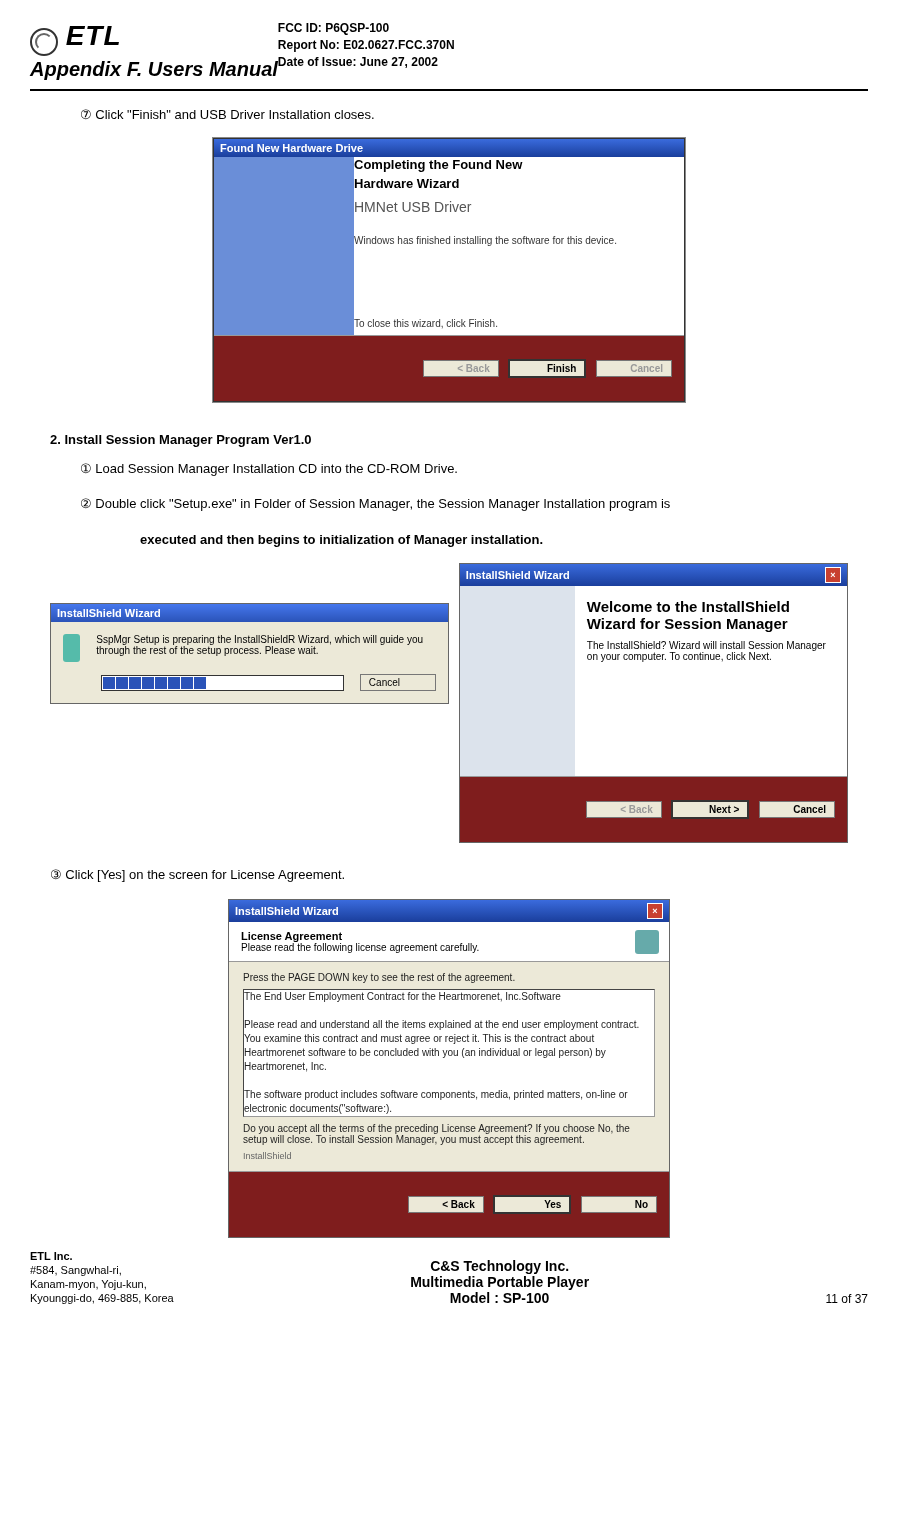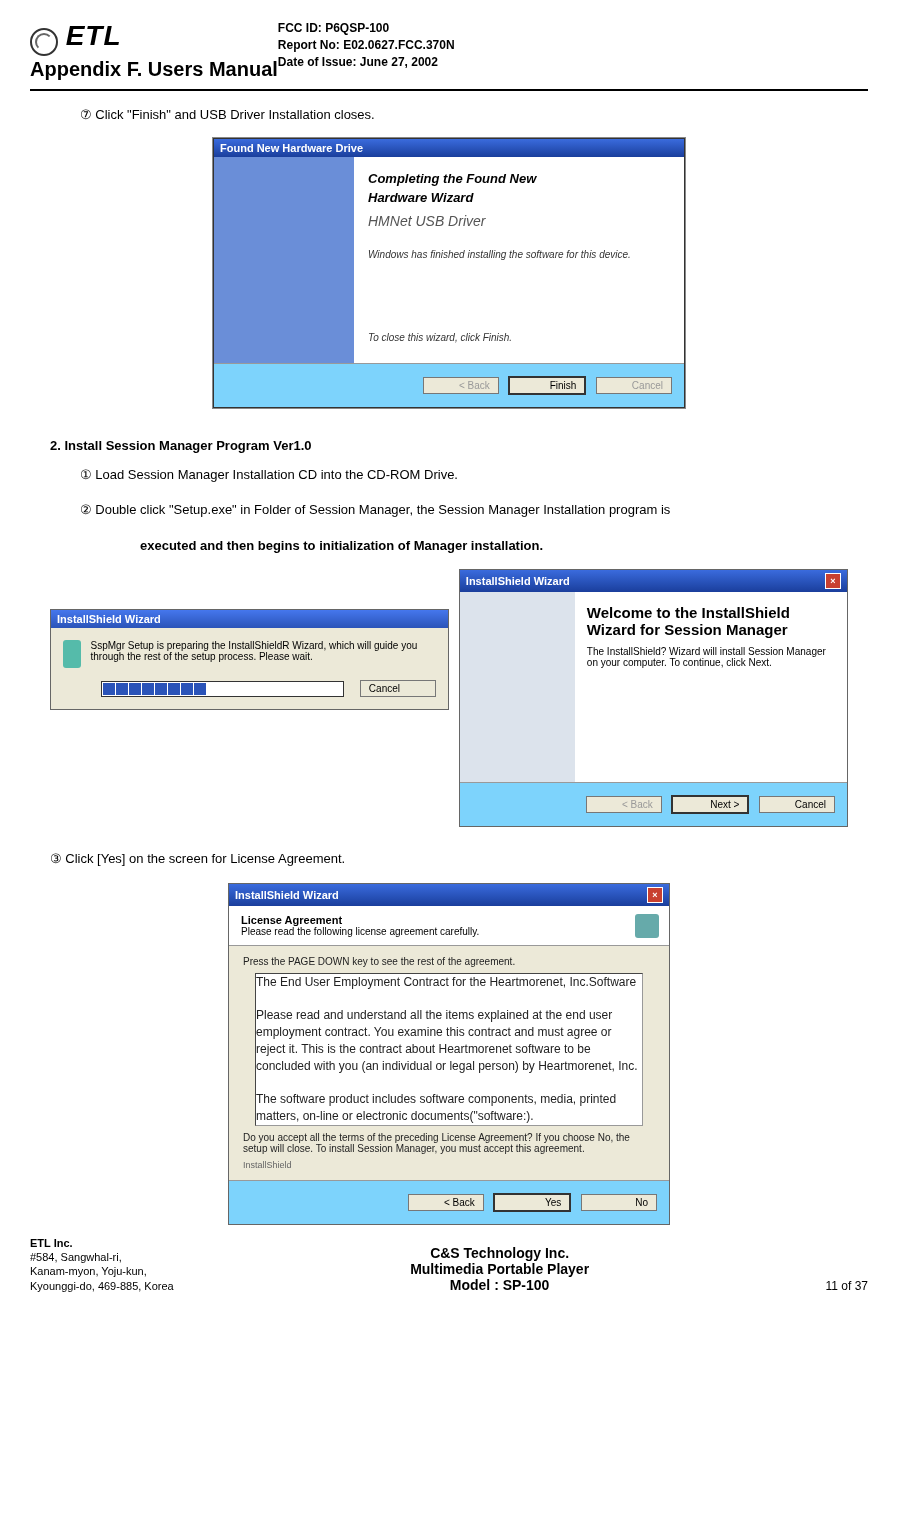--- a/index.html
+++ b/index.html
@@ -43,20 +43,21 @@
       left: 3px; top: 3px;
       width: 14px; height: 14px;
       border: 2px solid #666;
       border-radius: 50%;
       border-right-color: transparent;
       border-bottom-color: transparent;
     }
     .appendix-title {
       font-size: 20px;
       font-weight: bold;
+      font-style: italic;
       margin-top: 2px;
     }
     .header-right {
       font-size: 12px;
       text-align: left;
       font-weight: bold;
     }
     .header-right div { line-height: 1.4; }
     .content { margin: 0 20px; }
     .step { margin: 8px 0 12px 30px; line-height: 1.8; }
@@ -91,32 +92,31 @@
       line-height: 14px;
       border: 1px solid #fff;
     }
     .wizard-body { display: flex; background: #fff; }
     .wizard-sidebar {
       width: 140px;
       background: #6a8ed8;
     }
     .wizard-main {
       flex: 1;
-      padding: 14px;
       font-size: 11px;
-      font-style: italic;
     }
     .wizard-title { font-weight: bold; font-size: 13px; margin-bottom: 4px; }
     .wizard-sub { margin: 8px 0 20px; font-size: 14px; color: #555; }
     .wizard-text { margin: 6px 0; font-size: 10px; color: #333; }
     .wizard-buttons {
-      padding: 12px 12px;
+      padding: 23px 12px;
       border-top: 1px solid #999;
       text-align: right;
-      background: #7dd3fc;
+      background: #7f1d1d;
+      font-weight: bold;
     }
     .win-button {
       display: inline-block;
       min-width: 58px;
       padding: 2px 8px;
       font-size: 10px;
       border: 1px solid #777;
       background: #ece9d8;
       margin-left: 6px;
     }
@@ -128,21 +128,21 @@
       gap: 10px;
       margin: 10px 0 20px;
     }
     .prep-dialog {
       width: 410px;
       border: 1px solid #666;
       background: #ece9d8;
       margin-top: 40px;
     }
     .prep-dialog .titlebar { background: linear-gradient(to bottom,#4577ed,#2a53b8); }
-    .prep-body { padding: 12px; display: flex; gap: 10px; font-size: 10px; }
+    .prep-body { padding: 12px; display: flex; gap: 16px; font-size: 10px; }
     .prep-icon { width: 28px; height: 28px; background: #5ba; border-radius: 3px; }
     .progress-row { display: flex; align-items: center; gap: 10px; padding: 0 12px 12px 50px; }
     .progress-bar {
       flex: 1;
       height: 12px;
       border: 1px solid #333;
       background: #fff;
       display: flex;
       gap: 1px;
       padding: 1px;
@@ -172,22 +172,22 @@
     }
     .license-header .lt { font-weight: bold; font-size: 11px; }
     .license-header .icon {
       position: absolute; right: 10px; top: 8px;
       width: 24px; height: 24px; background: #6aa; border-radius: 3px;
     }
     .license-body { padding: 10px 14px; font-size: 10px; color: #222; }
     .license-box {
       border: 1px inset #999;
       background: #fff;
-      font-size: 12px;
-      margin: 6px 12px;
+      font-size: 10px;
+      margin: 6px 0;
       line-height: 1.4;
     }
     .footer {
       margin-top: 11px;
       display: flex;
       justify-content: space-between;
       align-items: flex-end;
       font-size: 11px;
     }
     .footer-left { line-height: 1.3; }

